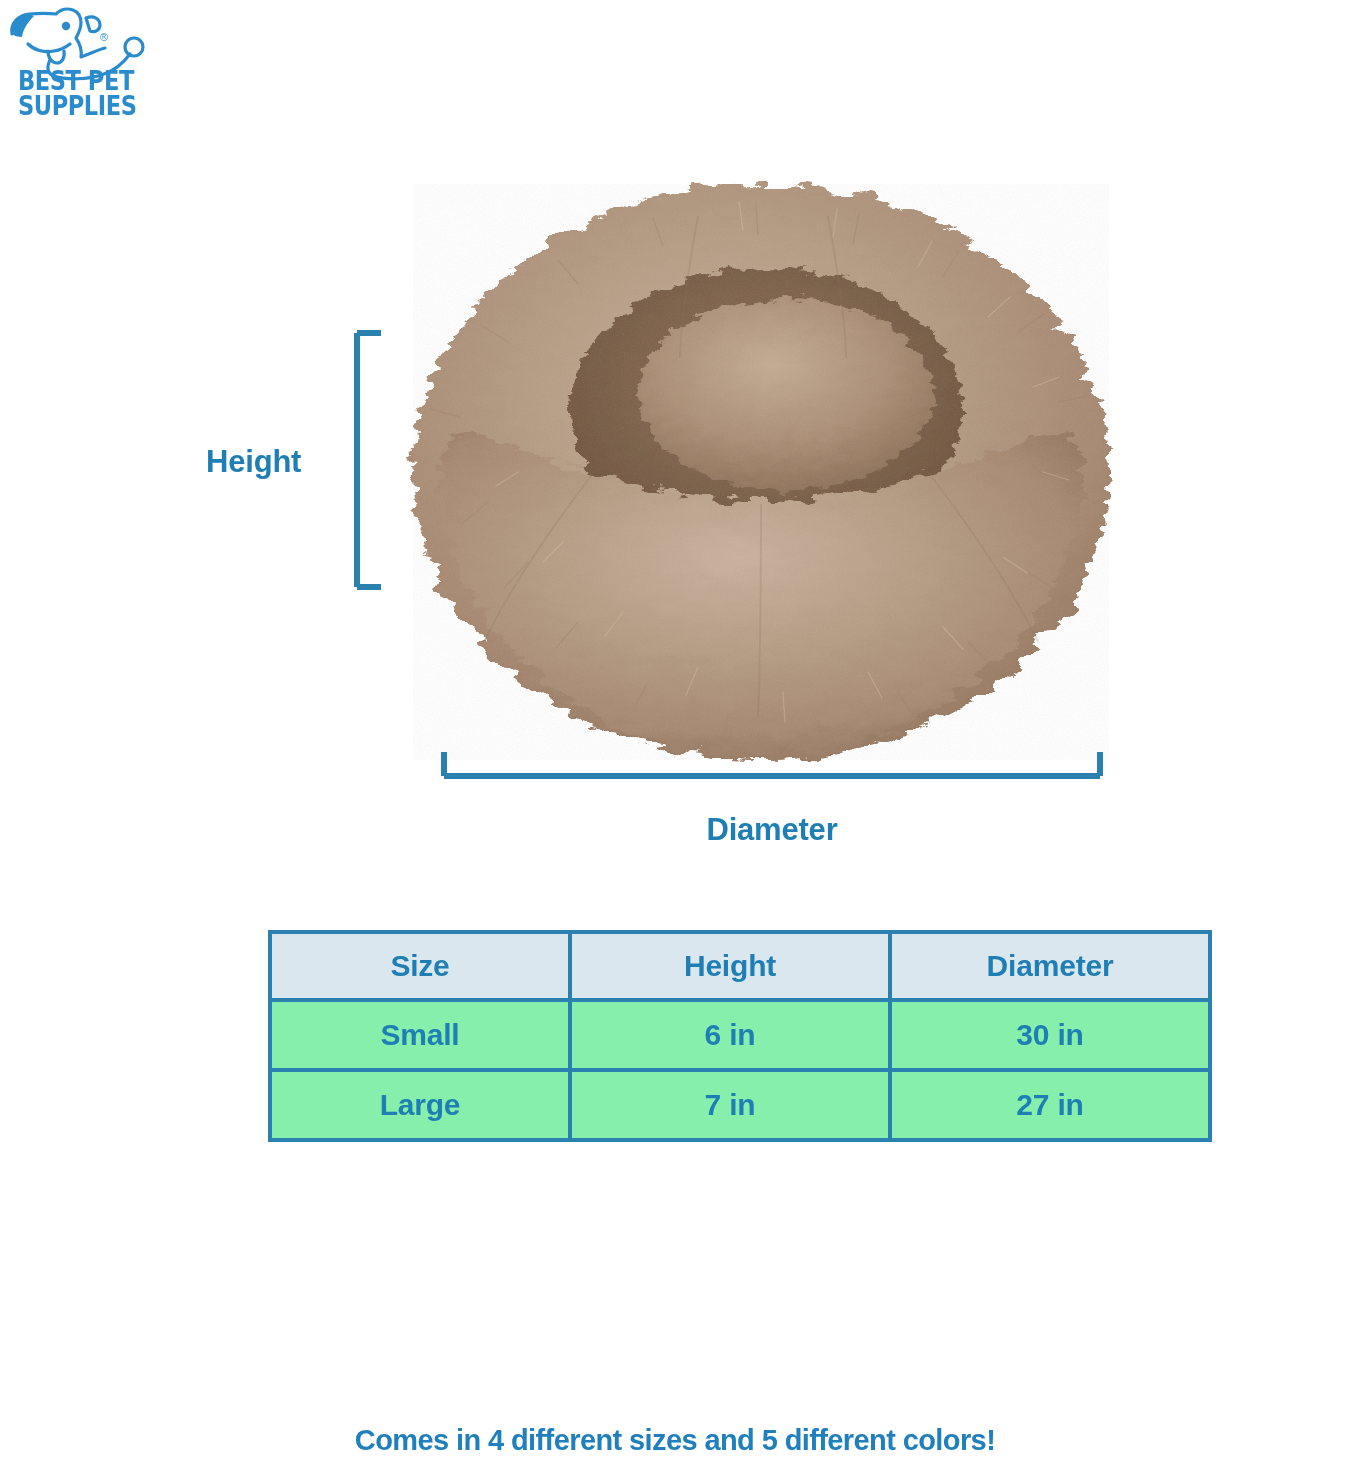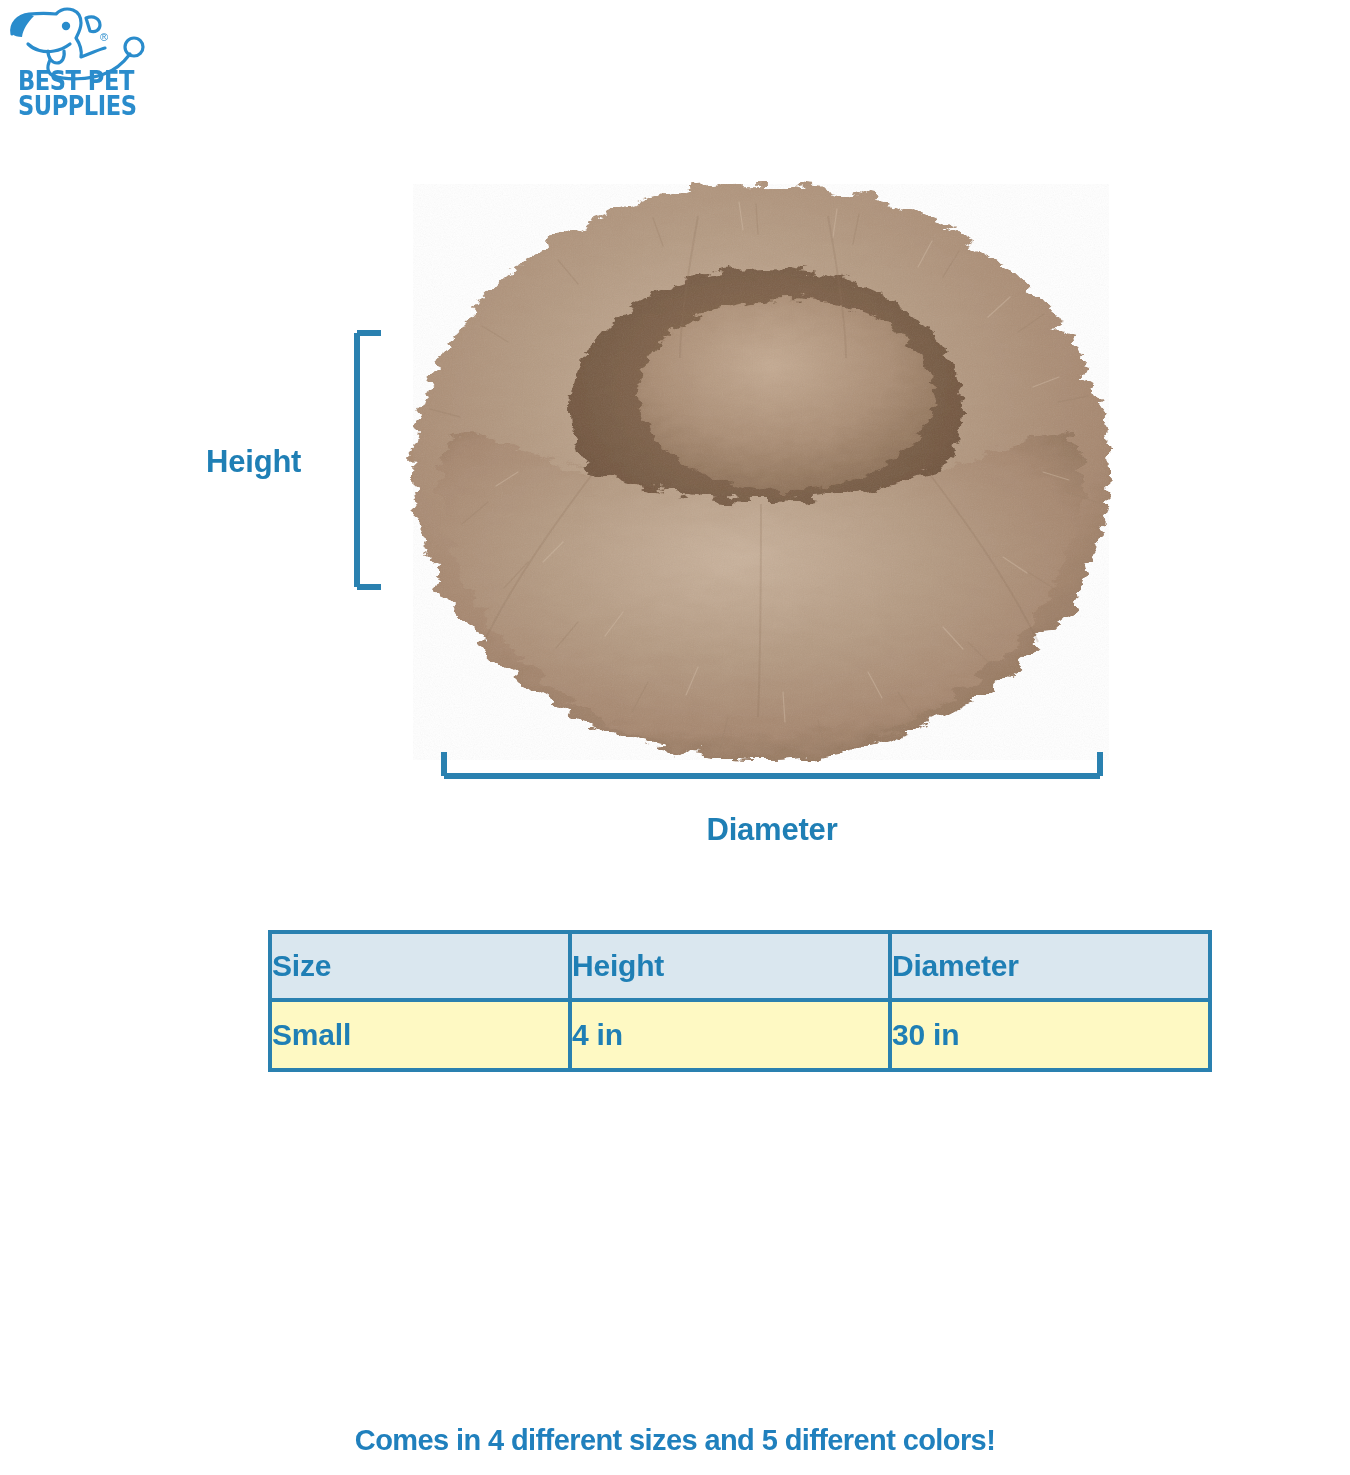--- a/index.html
+++ b/index.html
@@ -97,35 +97,35 @@
     border-collapse: collapse;
     table-layout: fixed;
   }
   #size-table col.c-size     { width: 300px; }
   #size-table col.c-height   { width: 320px; }
   #size-table col.c-diameter { width: 320px; }
 
   #size-table th,
   #size-table td {
     border: 4px solid #2a81b0;
-    text-align: left;
+    text-align: center;
     color: #1f7fb5;
     font-weight: bold;
     font-size: 30px;
     letter-spacing: -0.2px;
     height: 70px;
     padding: 0;
     box-sizing: border-box;
   }
   #size-table thead th {
     background: #dae7ef;
     height: 68px;
   }
   #size-table tbody td {
-    background: #fef9c3;
+    background: #86efac;
   }
 
   
   #tagline {
     position: absolute;
     left: 0;
     top: 1424px;
     width: 1350px;
     text-align: center;
     font-size: 29px;
@@ -271,19 +271,24 @@
   <thead>
     <tr>
       <th>Size</th>
       <th>Height</th>
       <th>Diameter</th>
     </tr>
   </thead>
   <tbody>
     <tr>
       <td>Small</td>
-      <td>4 in</td>
+      <td>6 in</td>
       <td>30 in</td>
+    </tr>
+    <tr>
+      <td>Large</td>
+      <td>7 in</td>
+      <td>27 in</td>
     </tr>
   </tbody>
 </table>
 
 <div id="tagline">Comes in 4 different sizes and 5 different colors!</div>
 
 </body></html>

